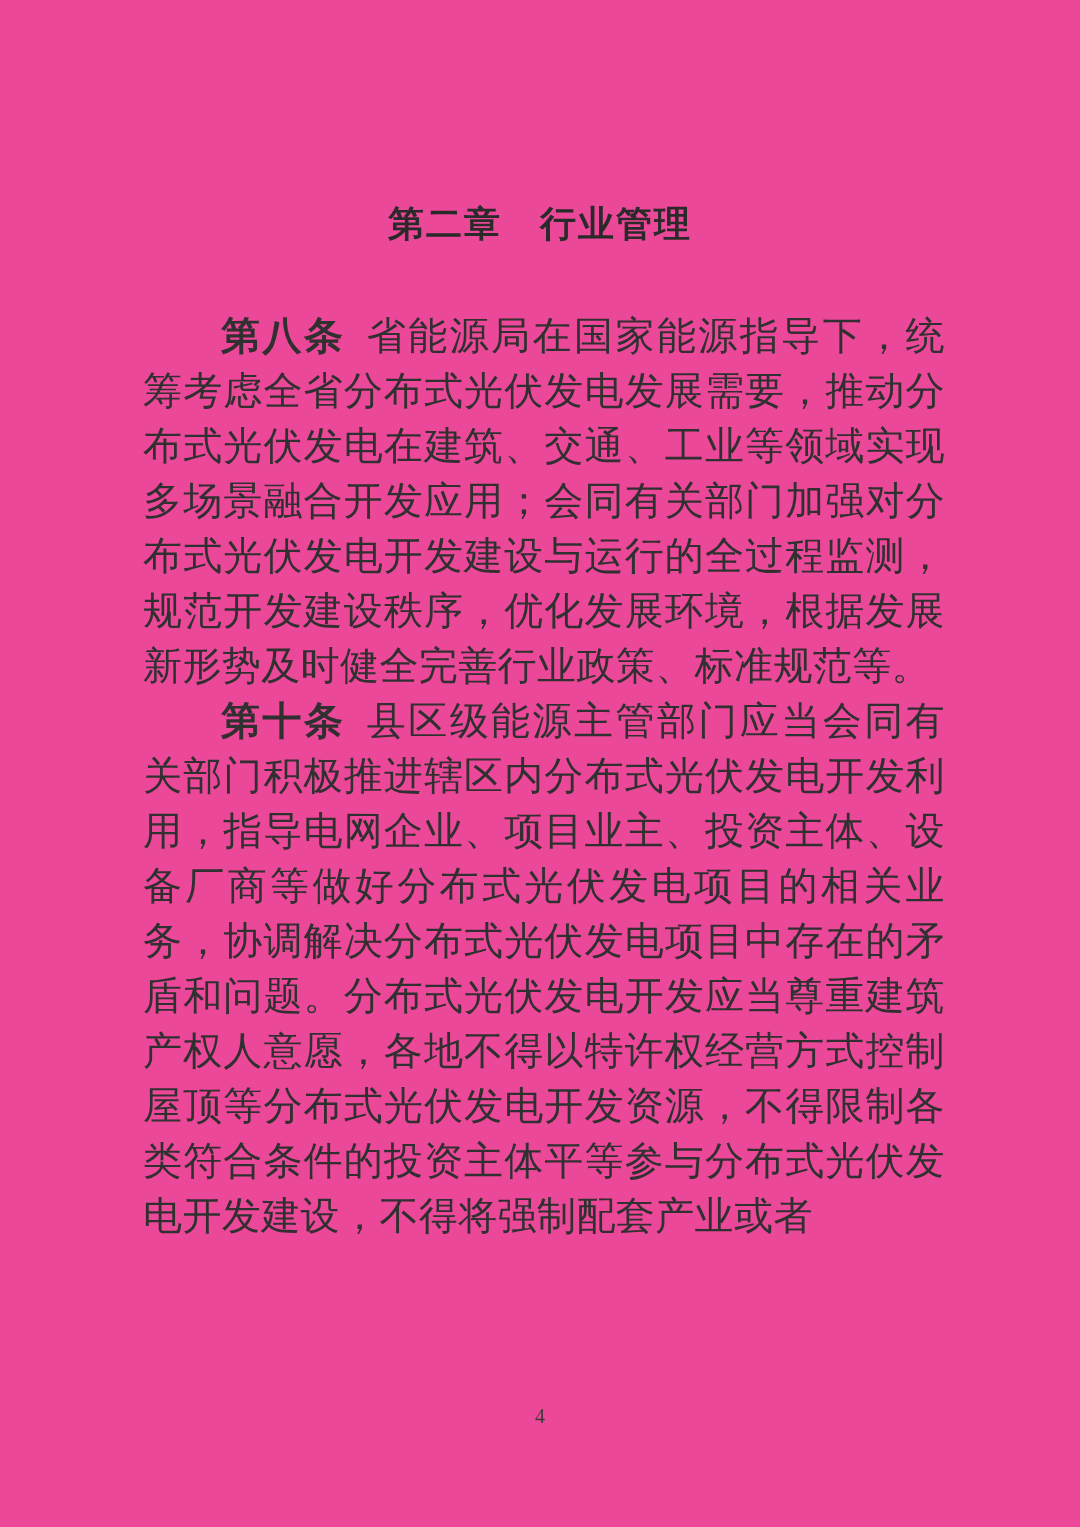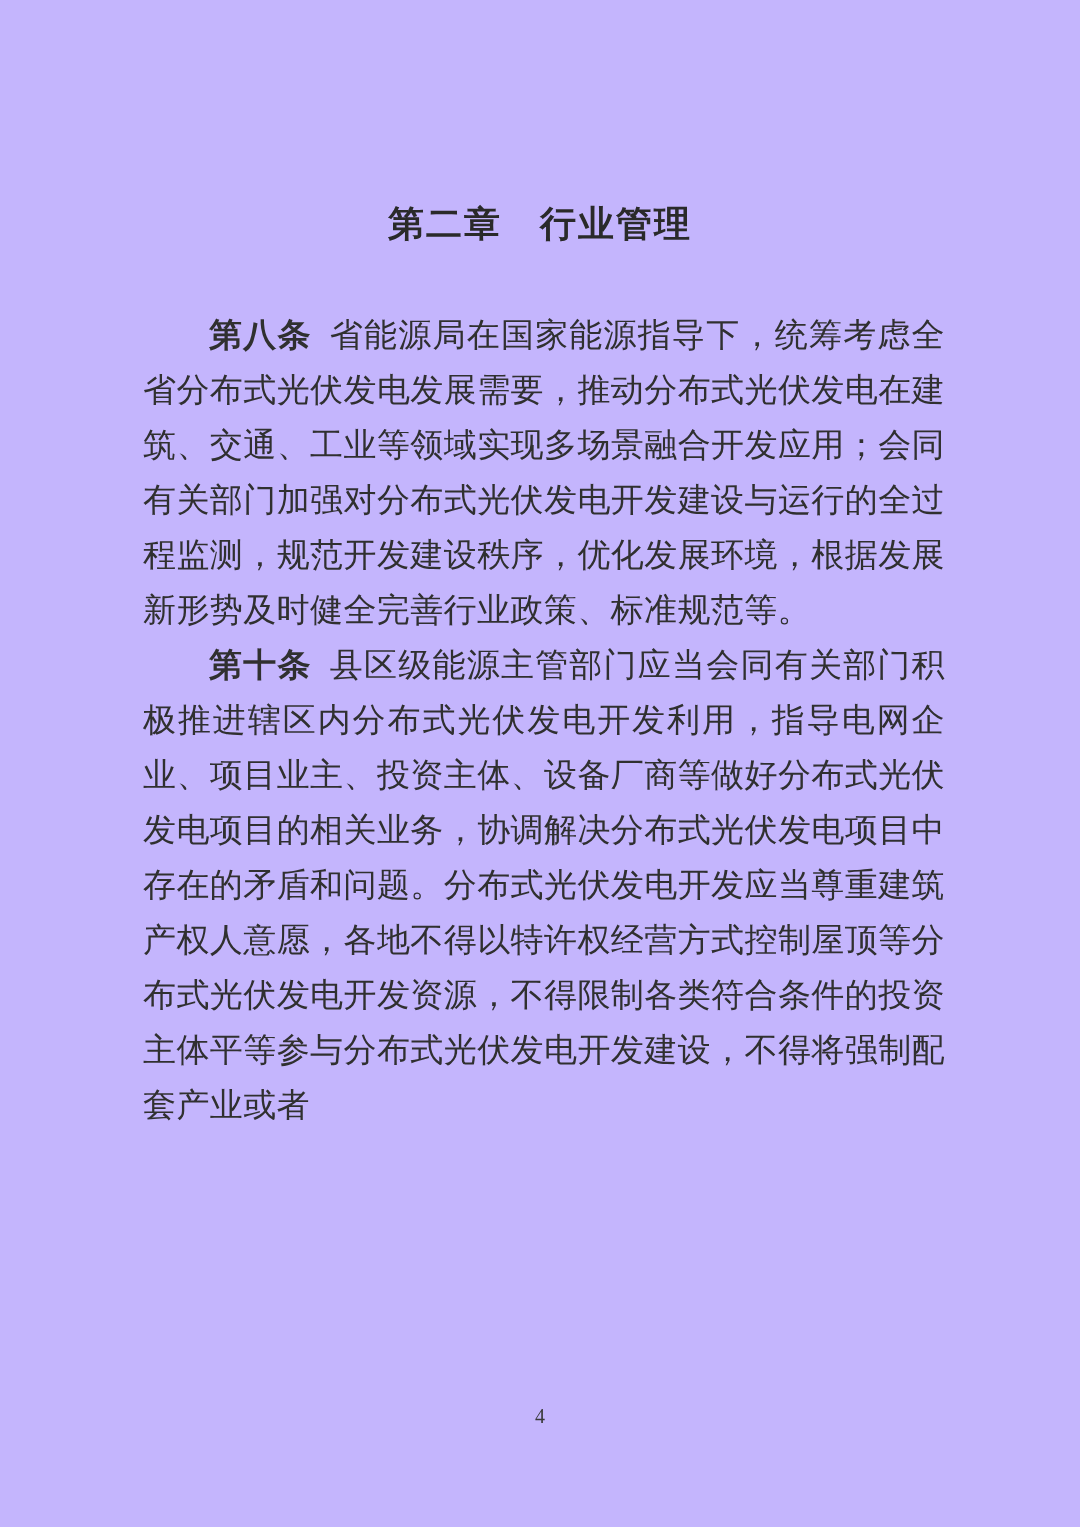--- a/index.html
+++ b/index.html
@@ -5,21 +5,21 @@
   html, body {
     margin: 0;
     padding: 0;
     background: #ffffff;
   }
   .page {
     position: relative;
     width: 1080px;
     height: 1527px;
     margin: 0 auto;
-    background: #c4b5fd;
+    background: #ec4899;
     overflow: hidden;
     font-family: "Liberation Serif", "DejaVu Serif", serif;
     color: #2e2e2e;
   }
   .chapter-title {
     position: absolute;
     top: 200px;
     left: 0;
     width: 100%;
     text-align: center;
@@ -28,21 +28,21 @@
     letter-spacing: 2px;
     color: #2a2a2a;
   }
   .content {
     position: absolute;
     top: 308px;
     left: 143px;
     width: 802px;
   }
   .article {
-    font-size: 33px;
+    font-size: 39px;
     line-height: 55px;
     text-align: justify;
     text-justify: inter-ideograph;
     text-indent: 2em;
     margin: 0;
     letter-spacing: 0.4px;
     color: #303030;
   }
   .article-label {
     font-weight: bold;

